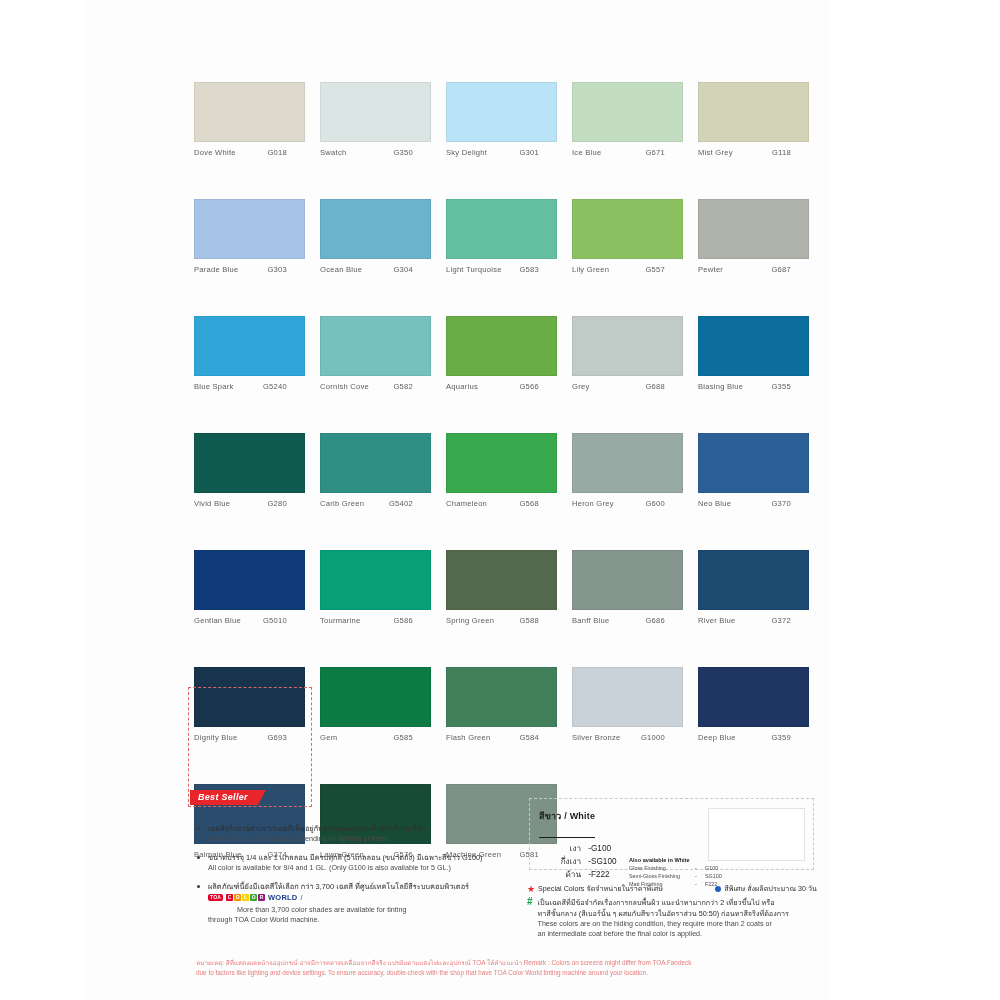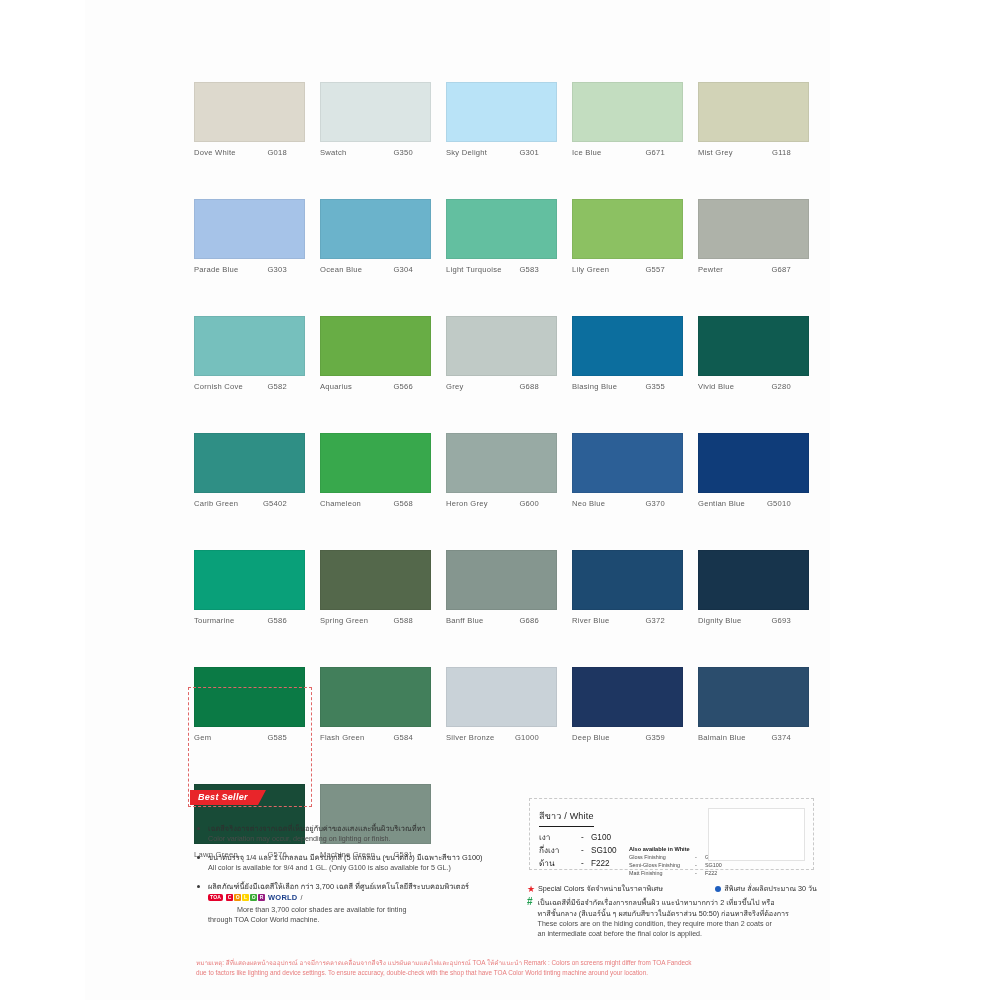--- a/index.html
+++ b/index.html
@@ -190,31 +190,33 @@
     height: 72px;
     border: 1px dashed #c9c9c9;
     box-sizing: border-box;
     padding: 6px 8px 0 9px;
   }
   #white-box .wb-title {
     font-size: 9px;
     color: #1c1c1c;
     border-bottom: 1px solid #1c1c1c;
     display: inline-block;
-    padding-bottom: 3px;
+    padding-bottom: 14px;
     margin-bottom: 4px;
     letter-spacing: 0.2px;
+    font-weight: bold;
   }
   .wb-body { display: flex; }
   .wb-rows { width: 86px; }
   .wb-row {
     display: flex;
     font-size: 8.2px;
     color: #1c1c1c;
     line-height: 13px;
+    text-align: right;
   }
   .wb-row .k { width: 42px; }
   .wb-row .d { width: 10px; }
   .wb-row .v { }
   .wb-sub {
     margin-left: 4px;
     padding-top: 14px;
   }
   .wb-sub-title {
     font-size: 5.6px;
@@ -388,20 +390,27 @@
         <div class="chip-meta">
           <span class="chip-name">Lily Green</span>
           <span class="chip-code">G557</span>
         </div>
       </div>
       <div class="cell">
         <div class="chip" style="background: rgb(174, 178, 169);"></div>
         <div class="chip-meta">
           <span class="chip-name">Pewter</span>
           <span class="chip-code">G687</span>
+        </div>
+      </div>
+      <div class="cell">
+        <div class="chip" style="background: rgb(48, 166, 216);"></div>
+        <div class="chip-meta">
+          <span class="chip-name">Blue Spark</span>
+          <span class="chip-code">G5240</span>
         </div>
       </div>
       <div class="cell">
         <div class="chip" style="background: rgb(118, 192, 189);"></div>
         <div class="chip-meta">
           <span class="chip-name">Cornish Cove</span>
           <span class="chip-code">G582</span>
         </div>
       </div>
       <div class="cell">

